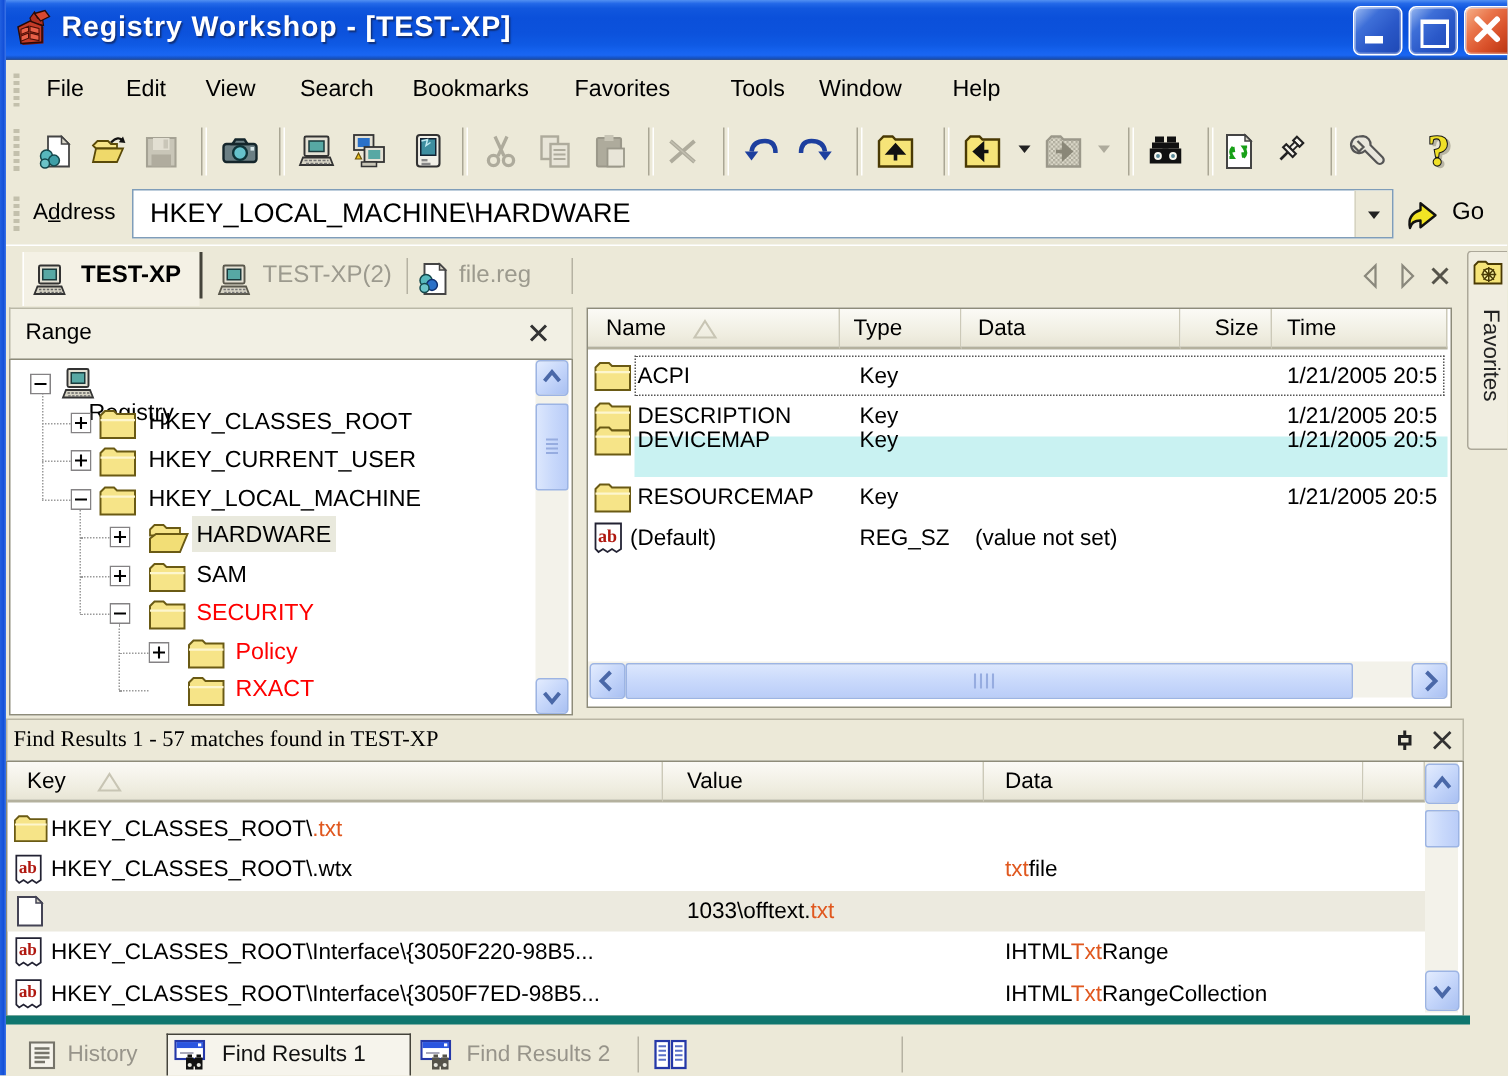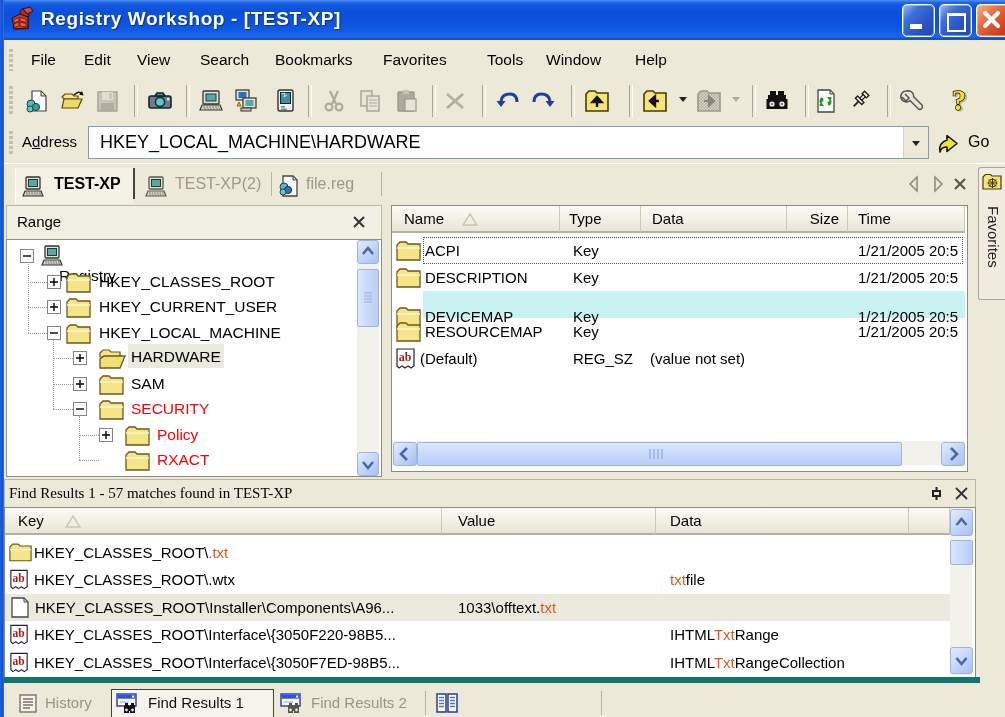--- a/index.html
+++ b/index.html
@@ -437,21 +437,21 @@
       </div>
   <div class="abs lrow" style="left:0;top:58px;width:573px;">
     <svg class="abs" style="left:4px;top:2.5px" width="25" height="21" viewBox="0 0 25 21">
           <path d="M1 5 l3 -3 h6 l2 2 h12 v16 h-23 z" fill="#F6E488" stroke="#6A5A14" stroke-width="1.3"></path>
           <path d="M1 8 h23" stroke="#FDF6CE" stroke-width="1.5"></path>
         </svg>
     <span class="abs" style="left:33px;">DESCRIPTION</span>
         <span class="abs" style="left:181px;">Key</span>
         <span class="abs" style="left:466px;">1/21/2005 20:5</span>
       </div>
-  <div class="abs lrow" style="left:0;top:97px;width:571px;text-align:center;">
+  <div class="abs lrow" style="left:0;top:74px;width:571px;text-align:center;">
     <svg class="abs" style="left:4px;top:2.5px" width="25" height="21" viewBox="0 0 25 21">
           <path d="M1 5 l3 -3 h6 l2 2 h12 v16 h-23 z" fill="#F6E488" stroke="#6A5A14" stroke-width="1.3"></path>
           <path d="M1 8 h23" stroke="#FDF6CE" stroke-width="1.5"></path>
         </svg>
     <span class="abs" style="left:33px;">DEVICEMAP</span>
         <span class="abs" style="left:181px;">Key</span>
         <span class="abs" style="left:466px;">1/21/2005 20:5</span>
       </div>
   <div class="abs lrow" style="left:0;top:112px;width:573px;">
     <svg class="abs" style="left:4px;top:2.5px" width="25" height="21" viewBox="0 0 25 21">
@@ -517,21 +517,20 @@
           <text x="11" y="14" text-anchor="middle" font-size="12" font-weight="bold" fill="#B01810" font-family="Liberation Serif,serif">ab</text>
         </svg>
     <span class="abs" style="left:29px;">HKEY_CLASSES_ROOT\.wtx</span>
     <span class="abs" style="left:665px;text-align:center;"><span class="orange">txt</span>file</span>
       </div>
   <div class="abs lrow" style="left:0;top:86px;width:945px;">
     <svg class="abs" style="left:5px;top:3px" width="20" height="21" viewBox="0 0 20 21">
           <path d="M2 1 h12 l4 4 v15 h-16 z" fill="#fff" stroke="#445" stroke-width="1.3"></path>
           <path d="M14 1 l4 4 h-4 z" fill="#D8D5C8" stroke="#445" stroke-width="1"></path>
         </svg>
-    <span class="abs" style="left:30px;">HKEY_CLASSES_ROOT\Installer\Components\A96...</span>
     <span class="abs" style="left:453px;">1033\offtext.<span class="orange">txt</span></span>
       </div>
   <div class="abs lrow" style="left:0;top:113px;width:945px;">
     <svg class="abs" style="left:3px;top:2px" width="23" height="23" viewBox="0 0 24 23">
           <path d="M3 2 h17 v17 l-3 2 l-3 -2 l-3 2 l-3 -2 l-3 2 l-2 -2 z" fill="#fff" stroke="#223" stroke-width="1.2"></path>
           <text x="11" y="14" text-anchor="middle" font-size="12" font-weight="bold" fill="#B01810" font-family="Liberation Serif,serif">ab</text>
         </svg>
     <span class="abs" style="left:29px;">HKEY_CLASSES_ROOT\Interface\{3050F220-98B5...</span>
     <span class="abs" style="left:665px;">IHTML<span class="orange">Txt</span>Range</span>
       </div>

